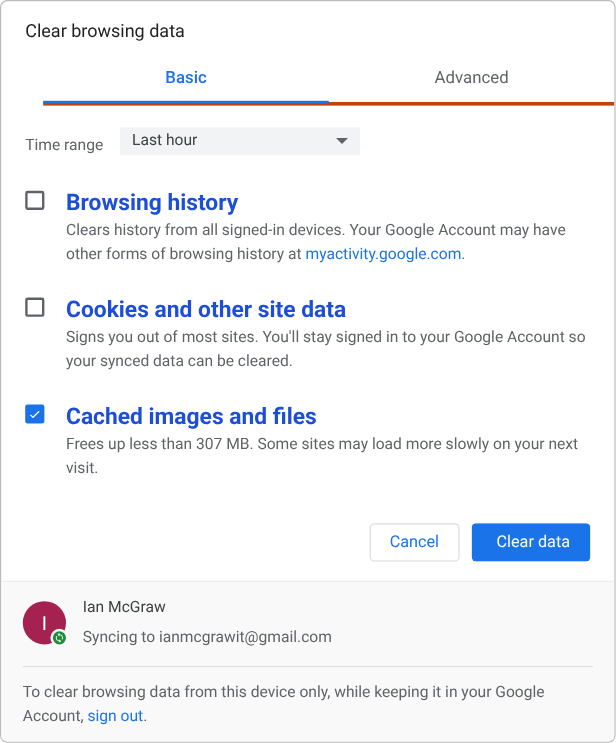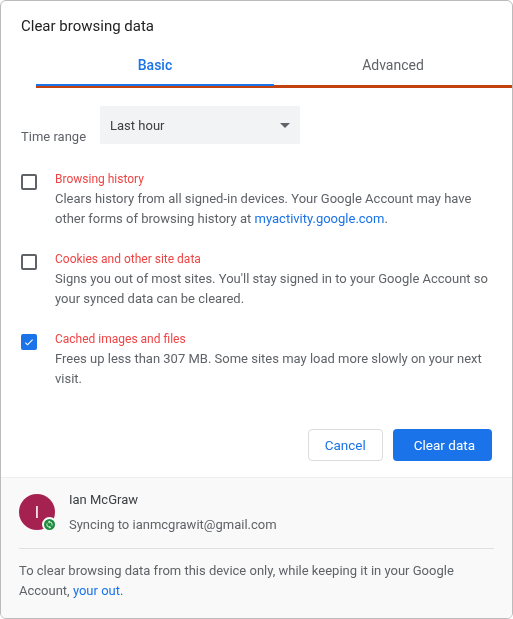--- a/index.html
+++ b/index.html
@@ -62,21 +62,21 @@
   }
   .time-label {
     font-size: 13px;
     color: #5f6368;
   }
   .select {
     display: flex;
     align-items: center;
     justify-content: space-between;
     width: 200px;
-    height: 38px;
+    height: 23px;
     background: #f1f3f4;
     padding: 0 10px;
     font-size: 13px;
     color: #3c4043;
     cursor: pointer;
   }
   .select .caret {
     width: 0; height: 0;
     border-left: 5px solid transparent;
     border-right: 5px solid transparent;
@@ -100,23 +100,24 @@
     justify-content: center;
   }
   .cb.checked {
     background: #1a73e8;
     border-color: #1a73e8;
   }
   .cb.checked svg { display: block; }
   .cb svg { display: none; width: 12px; height: 12px; }
   .opt-body { flex: 1; }
   .opt-title {
-    font-size: 12px;
-    color: #ef4444;
+    font-size: 19px;
+    color: #1d4ed8;
     margin-bottom: 3px;
+    font-weight: bold;
   }
   .opt-desc {
     font-size: 13px;
     color: #5f6368;
     line-height: 1.5;
   }
   .opt-desc a, .footer a {
     color: #1a73e8;
     text-decoration: none;
     cursor: pointer;
@@ -272,17 +273,17 @@
             </svg>
         </div>
       </div>
       <div class="user-info">
         <div class="uname">Ian McGraw</div>
         <div class="usync">Syncing to ianmcgrawit@gmail.com</div>
       </div>
     </div>
     <div class="divider"></div>
     <div class="footer">
-      <span>To clear browsing data from this device only, while keeping it in your Google Account, </span><a>your out</a><span>.</span>
+      <span>To clear browsing data from this device only, while keeping it in your Google Account, </span><a>sign out</a><span>.</span>
     </div>
   </div>
 
 </div>
 
 </body></html>

